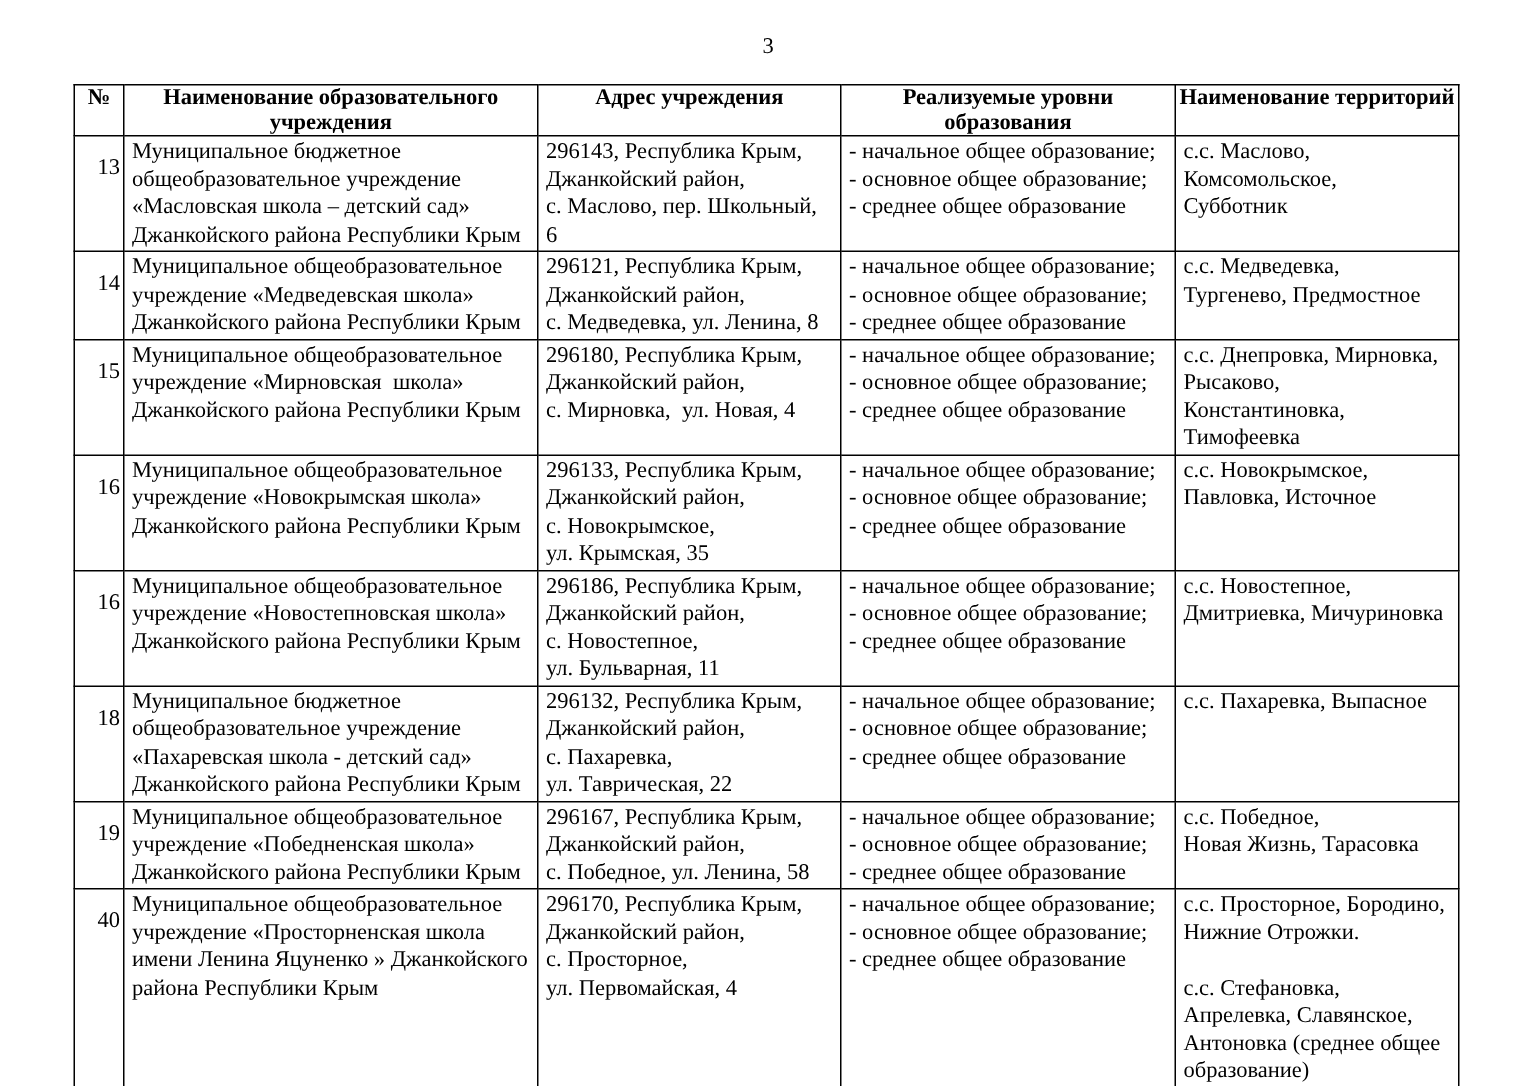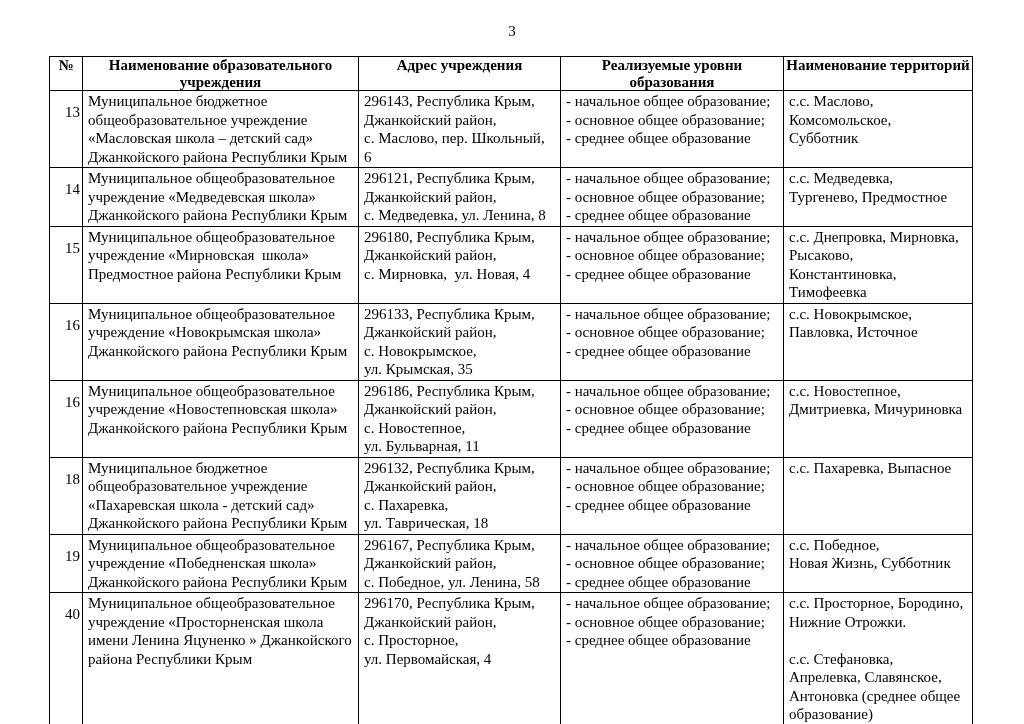--- a/index.html
+++ b/index.html
@@ -90,21 +90,21 @@
 Джанкойский район,
 с. Медведевка, ул. Ленина, 8</td>
       <td>- начальное общее образование;
 - основное общее образование;
 - среднее общее образование</td>
       <td>с.с. Медведевка,
 Тургенево, Предмостное</td>
     </tr>
     <tr>
       <td class="c-num">15</td>
-      <td>Муниципальное общеобразовательное учреждение «Мирновская  школа» Предмостное района Республики Крым</td>
+      <td>Муниципальное общеобразовательное учреждение «Мирновская  школа» Джанкойского района Республики Крым</td>
       <td>296180, Республика Крым,
 Джанкойский район,
 с. Мирновка,  ул. Новая, 4</td>
       <td>- начальное общее образование;
 - основное общее образование;
 - среднее общее образование</td>
       <td>с.с. Днепровка, Мирновка,
 Рысаково,
 Константиновка,
 Тимофеевка</td>
@@ -134,37 +134,37 @@
 - среднее общее образование</td>
       <td>с.с. Новостепное,
 Дмитриевка, Мичуриновка</td>
     </tr>
     <tr>
       <td class="c-num">18</td>
       <td>Муниципальное бюджетное общеобразовательное учреждение «Пахаревская школа - детский сад» Джанкойского района Республики Крым</td>
       <td>296132, Республика Крым,
 Джанкойский район,
 с. Пахаревка,
-ул. Таврическая, 18</td>
+ул. Таврическая, 22</td>
       <td>- начальное общее образование;
 - основное общее образование;
 - среднее общее образование</td>
       <td>с.с. Пахаревка, Выпасное</td>
     </tr>
     <tr>
       <td class="c-num">19</td>
       <td>Муниципальное общеобразовательное учреждение «Победненская школа» Джанкойского района Республики Крым</td>
       <td>296167, Республика Крым,
 Джанкойский район,
 с. Победное, ул. Ленина, 58</td>
       <td>- начальное общее образование;
 - основное общее образование;
 - среднее общее образование</td>
       <td>с.с. Победное,
-Новая Жизнь, Субботник</td>
+Новая Жизнь, Тарасовка</td>
     </tr>
     <tr>
       <td class="c-num">40</td>
       <td>Муниципальное общеобразовательное учреждение «Просторненская школа имени Ленина Яцуненко » Джанкойского района Республики Крым</td>
       <td>296170, Республика Крым,
 Джанкойский район,
 с. Просторное,
 ул. Первомайская, 4</td>
       <td>- начальное общее образование;
 - основное общее образование;

